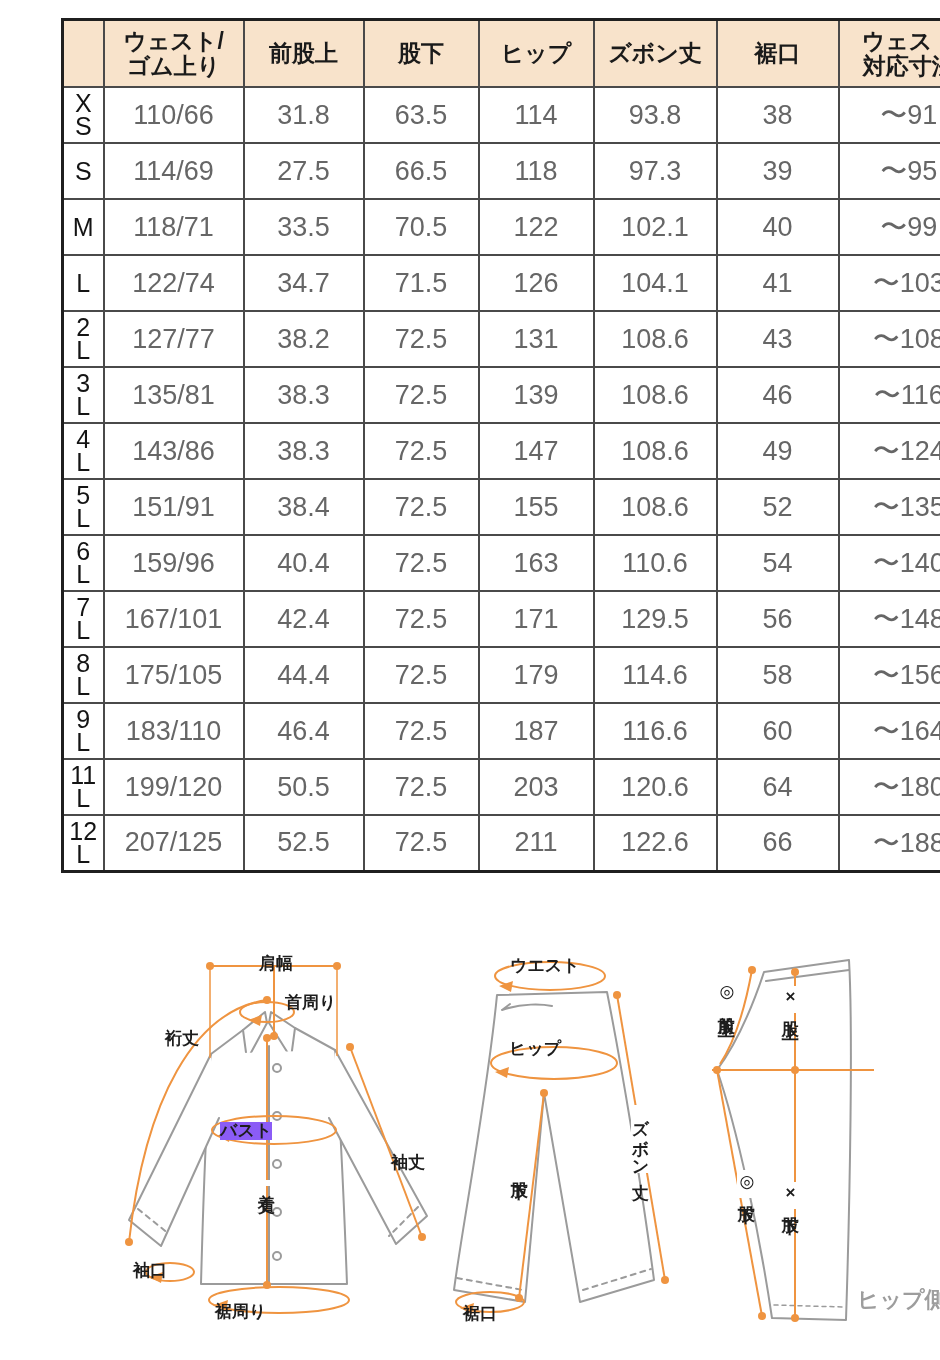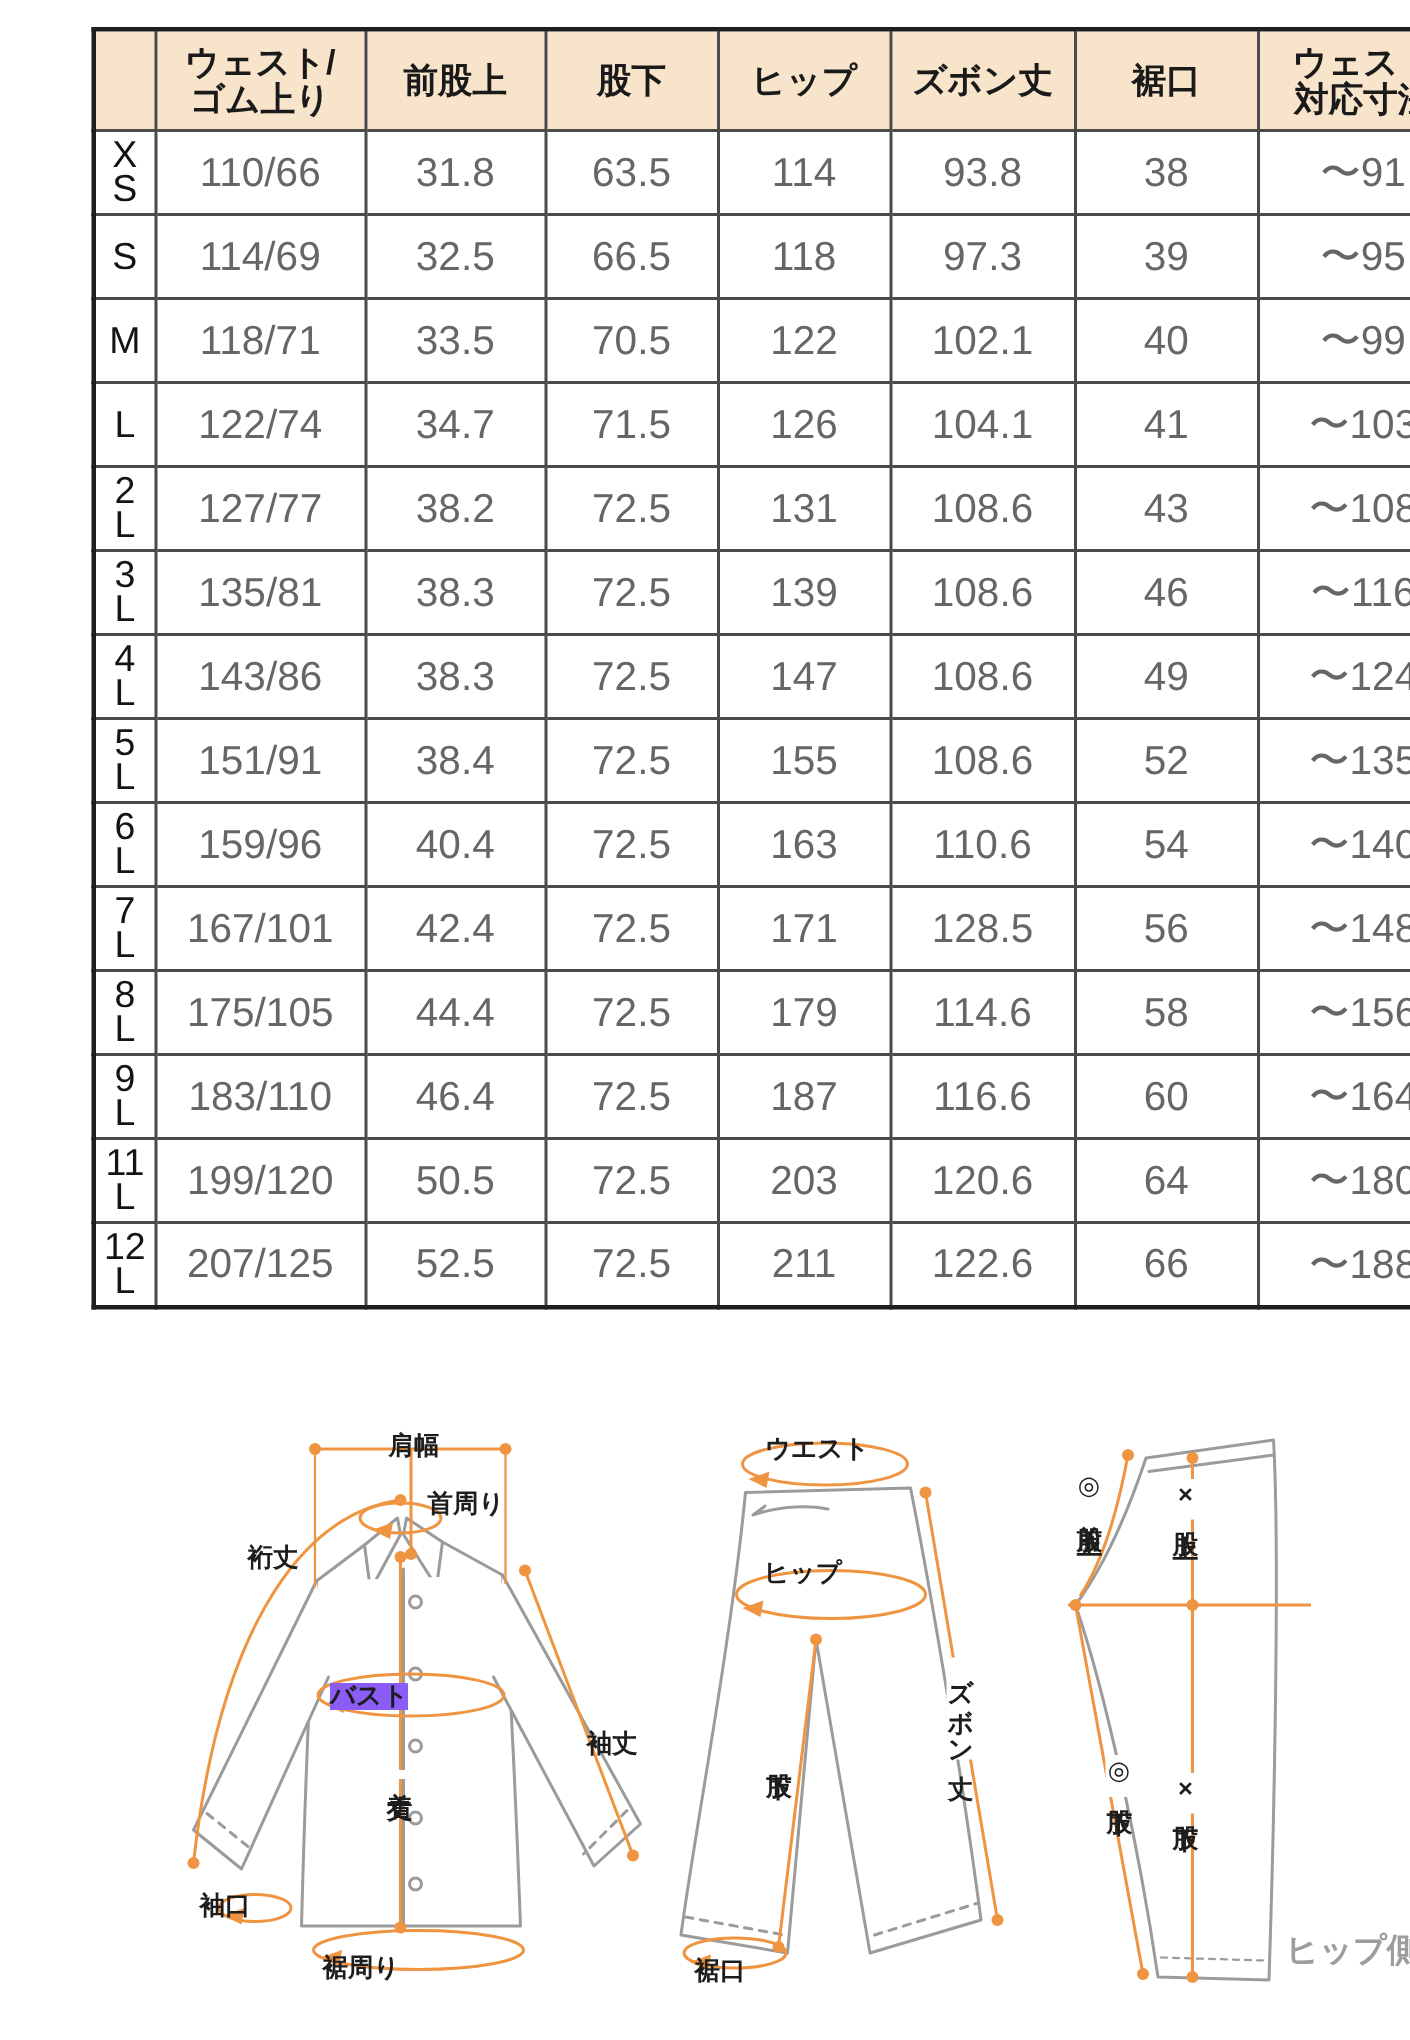--- a/index.html
+++ b/index.html
@@ -83,21 +83,21 @@
           <td>31.8</td>
           <td>63.5</td>
           <td>114</td>
           <td>93.8</td>
           <td>38</td>
           <td>〜91</td>
         </tr>
         <tr>
           <th>S</th>
           <td>114/69</td>
-          <td>32.5</td>
+          <td>27.5</td>
           <td>66.5</td>
           <td>118</td>
           <td>97.3</td>
           <td>39</td>
           <td>〜95</td>
         </tr>
         <tr>
           <th>M</th>
           <td>118/71</td>
           <td>33.5</td>
@@ -172,21 +172,21 @@
           <td>54</td>
           <td>〜140</td>
         </tr>
         <tr>
           <th>7
 L</th>
           <td>167/101</td>
           <td>42.4</td>
           <td>72.5</td>
           <td>171</td>
-          <td>128.5</td>
+          <td>129.5</td>
           <td>56</td>
           <td>〜148</td>
         </tr>
         <tr>
           <th>8
 L</th>
           <td>175/105</td>
           <td>44.4</td>
           <td>72.5</td>
           <td>179</td>

